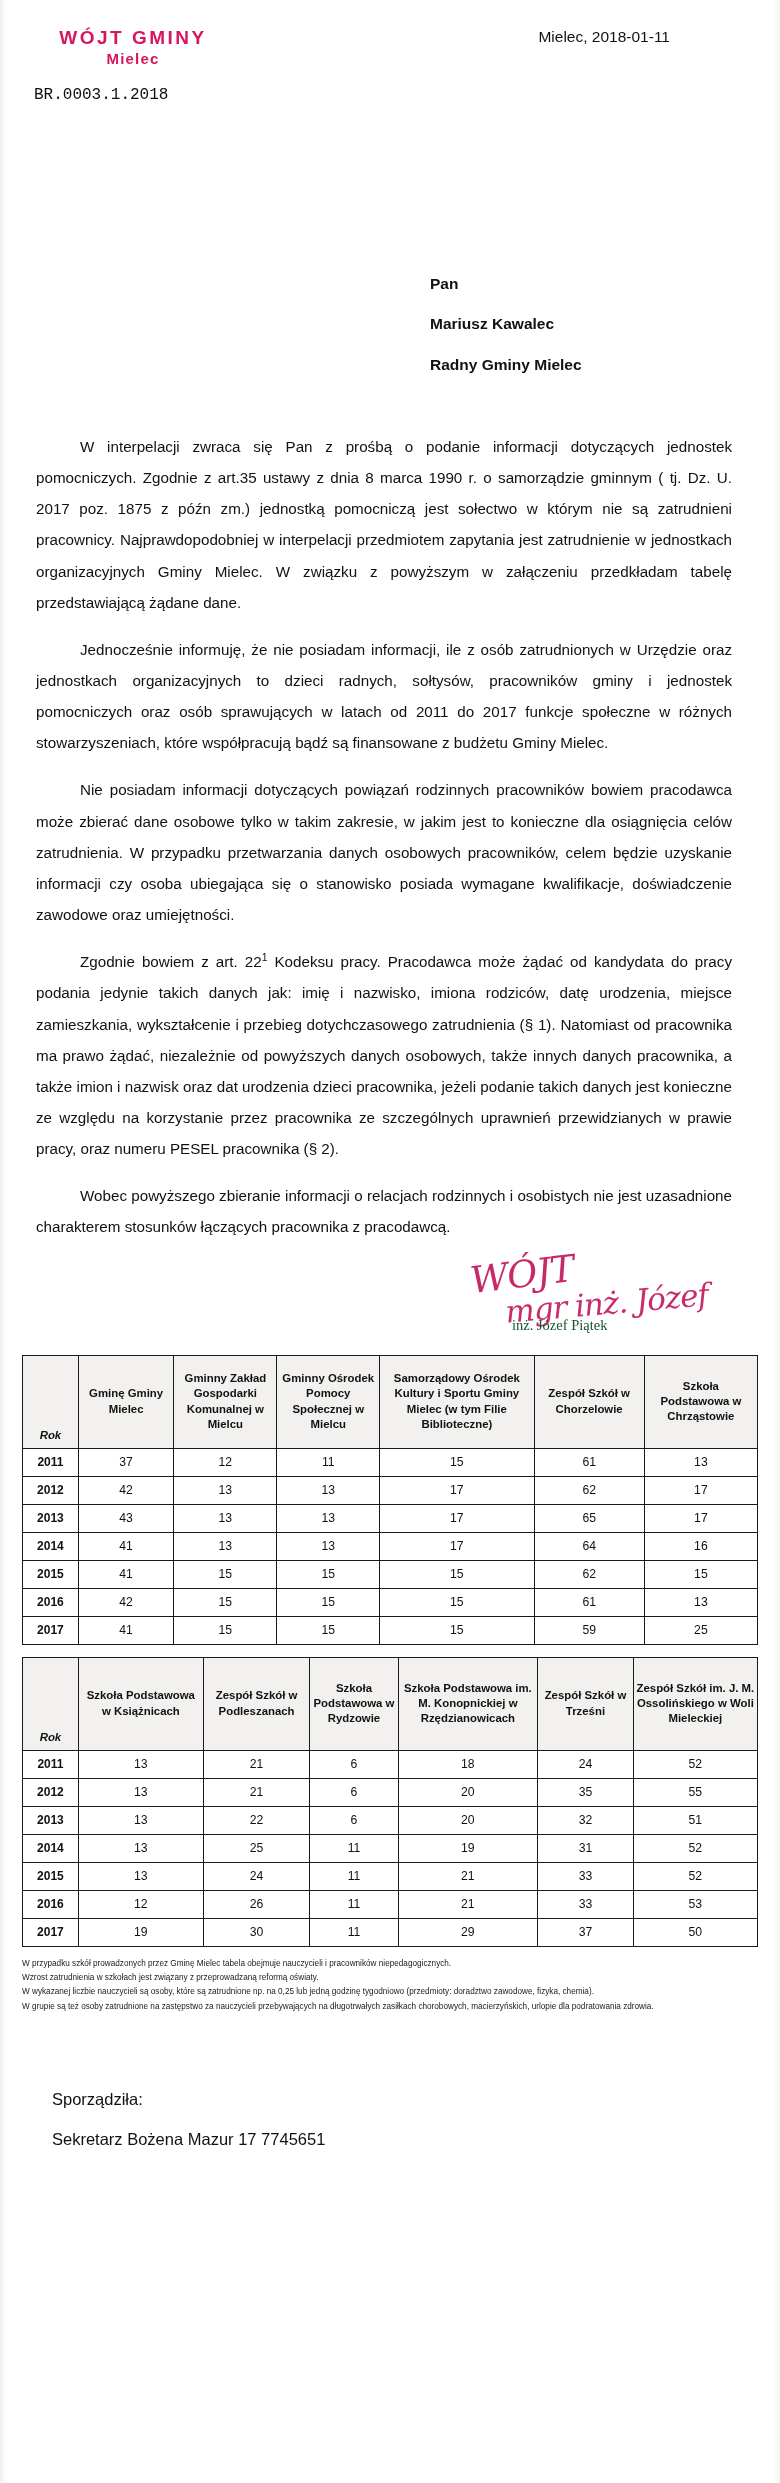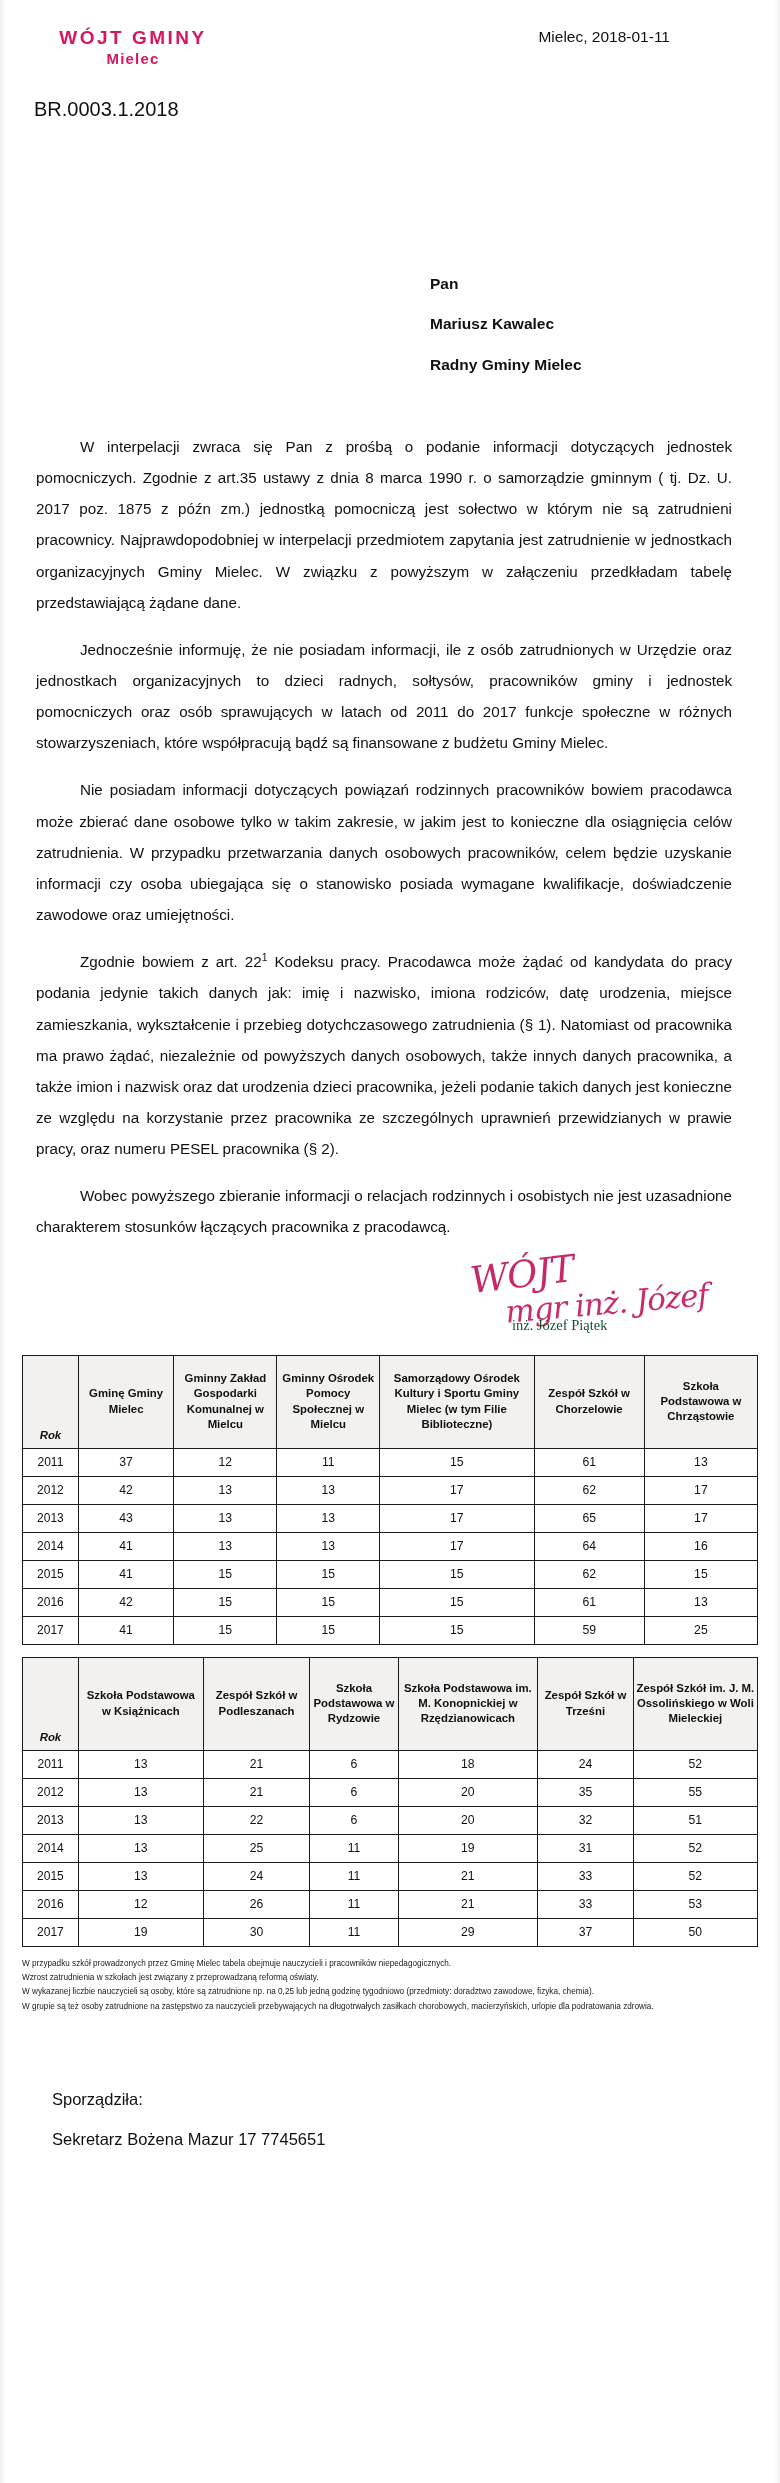--- a/index.html
+++ b/index.html
@@ -52,22 +52,23 @@
   .place-date {
     position: absolute;
     right: 110px;
     top: 28px;
     font-size: 15.5px;
     white-space: nowrap;
   }
   .ref-no {
     position: absolute;
     left: 34px;
-    top: 98px;
-    font-size: 20px;
+    top: 86px;
+    font-size: 16px;
+    font-family: Liberation Mono, monospace;
   }
 
   
   .addressee {
     margin-top: 172px;
     padding-left: 430px;
     font-weight: bold;
     font-size: 15.5px;
     line-height: 2.6;
   }
@@ -155,21 +156,21 @@
     padding-bottom: 4px;
     background: #f2f1ef;
     font-style: italic;
   }
   table.data tbody td {
     height: 23px;
     font-size: 12.2px;
     background: #ffffff;
   }
   table.data tbody td.year-cell {
-    font-weight: normal;
+    font-weight: bold;
     font-size: 12px;
   }
   .tbl-gap { height: 12px; }
 
   
   .footnotes {
     padding: 10px 22px 0 22px;
     font-size: 8.2px;
     line-height: 1.75;
     color: #1a1a1a;

